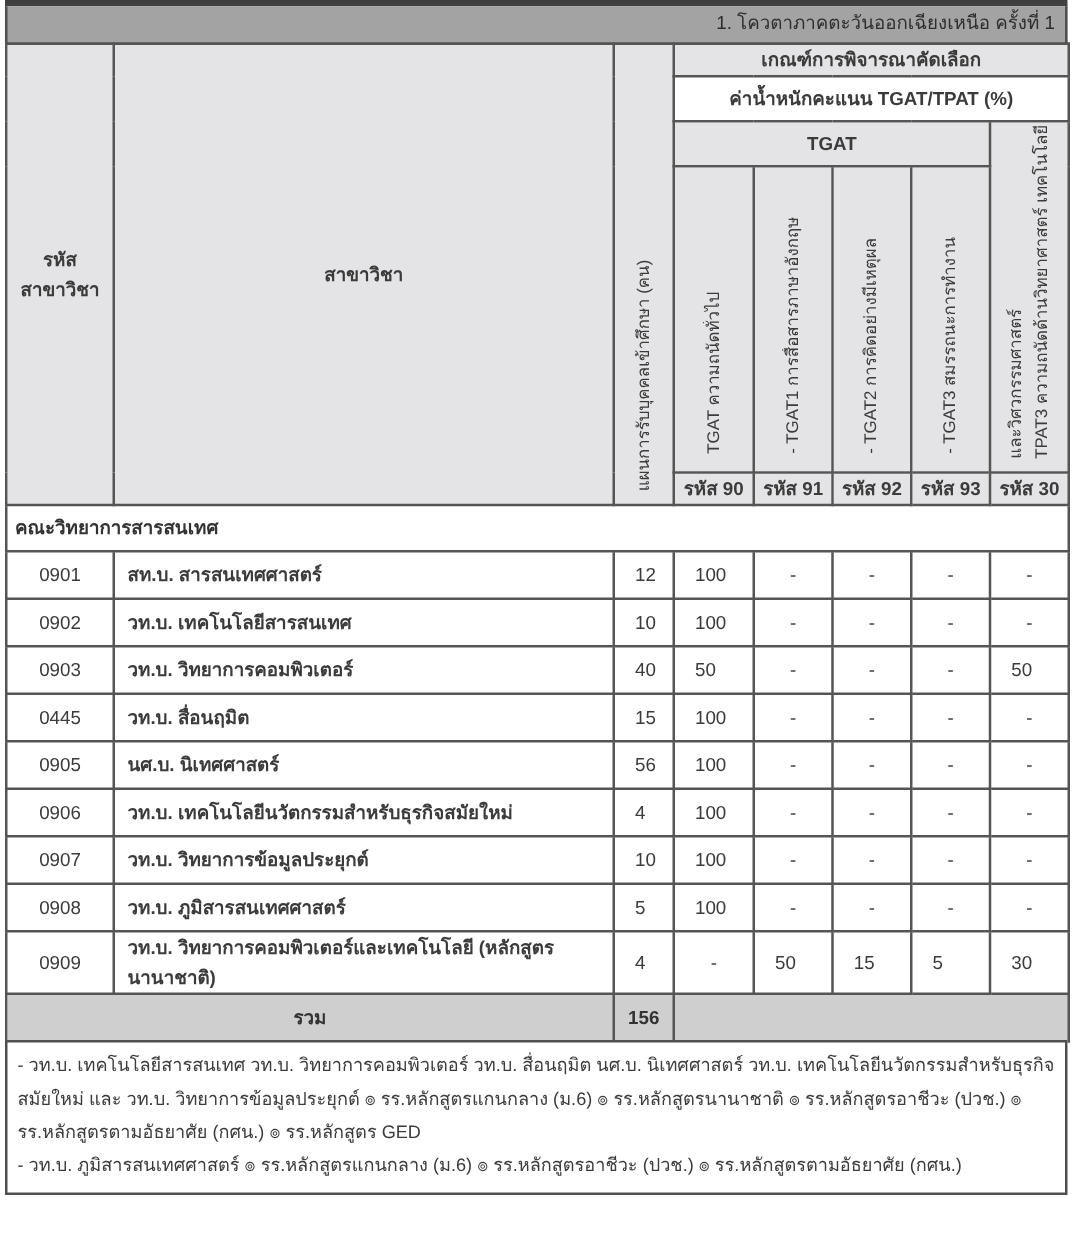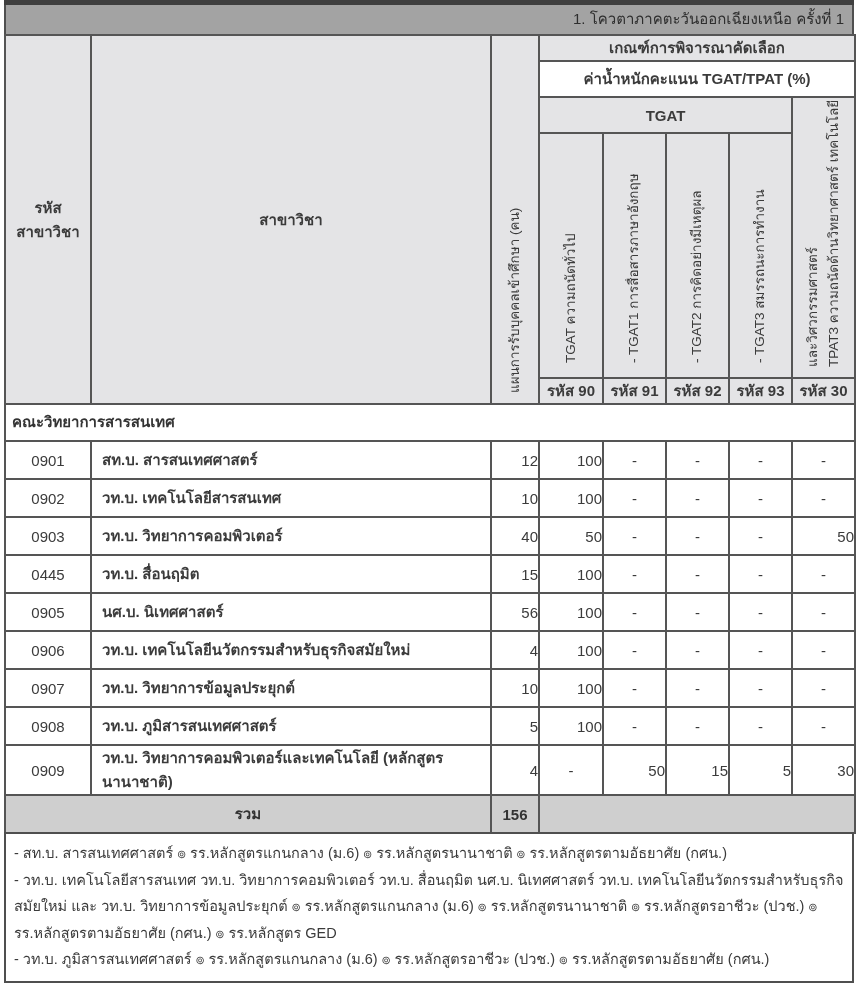--- a/index.html
+++ b/index.html
@@ -68,21 +68,21 @@
     padding-top: 10px;   
     max-height: 100%;
     color: #3b3b3b;
     text-align: left;
   }
   th.rot-plan .vtext { height: 370px; }
   th.rot-tpat .vtext { height: 300px; }
   th.rot-tgat .vtext { height: 235px; }
   td.cell-code { text-align: center; height: 38px; border-radius: 14px; }
   td.cell-name { text-align: left; padding-left: 10px; font-weight: bold; }
-  td.cell-num  { text-align: right; }
+  td.cell-num  { text-align: left; padding-left: 16px; }
   td.cell-dash { text-align: center; color: #6a6a6a; }
   tr.section-row td {
     font-weight: bold;
     text-align: left;
     padding: 5px 6px 6px 6px;
     height: 33px;
     background: #ffffff;
     color: #333;
   }
   tr.total-row td {
@@ -267,17 +267,16 @@
 
     <tr class="total-row">
       <td colspan="2">รวม</td>
       <td>156</td>
       <td colspan="5"></td>
     </tr>
   </tbody>
 </table>
 
 <div class="quals">
-  <div class="qual-line">- สท.บ. สารสนเทศศาสตร์ ๏ รร.หลักสูตรแกนกลาง (ม.6) ๏ รร.หลักสูตรนานาชาติ ๏ รร.หลักสูตรตามอัธยาศัย (กศน.)</div>
   <div class="qual-line">- วท.บ. เทคโนโลยีสารสนเทศ วท.บ. วิทยาการคอมพิวเตอร์ วท.บ. สื่อนฤมิต นศ.บ. นิเทศศาสตร์ วท.บ. เทคโนโลยีนวัตกรรมสำหรับธุรกิจสมัยใหม่ และ วท.บ. วิทยาการข้อมูลประยุกต์ ๏ รร.หลักสูตรแกนกลาง (ม.6) ๏ รร.หลักสูตรนานาชาติ ๏ รร.หลักสูตรอาชีวะ (ปวช.) ๏ รร.หลักสูตรตามอัธยาศัย (กศน.) ๏ รร.หลักสูตร GED</div>
   <div class="qual-line">- วท.บ. ภูมิสารสนเทศศาสตร์ ๏ รร.หลักสูตรแกนกลาง (ม.6) ๏ รร.หลักสูตรอาชีวะ (ปวช.) ๏ รร.หลักสูตรตามอัธยาศัย (กศน.)</div>
 
 </div>
 
 </body></html>

